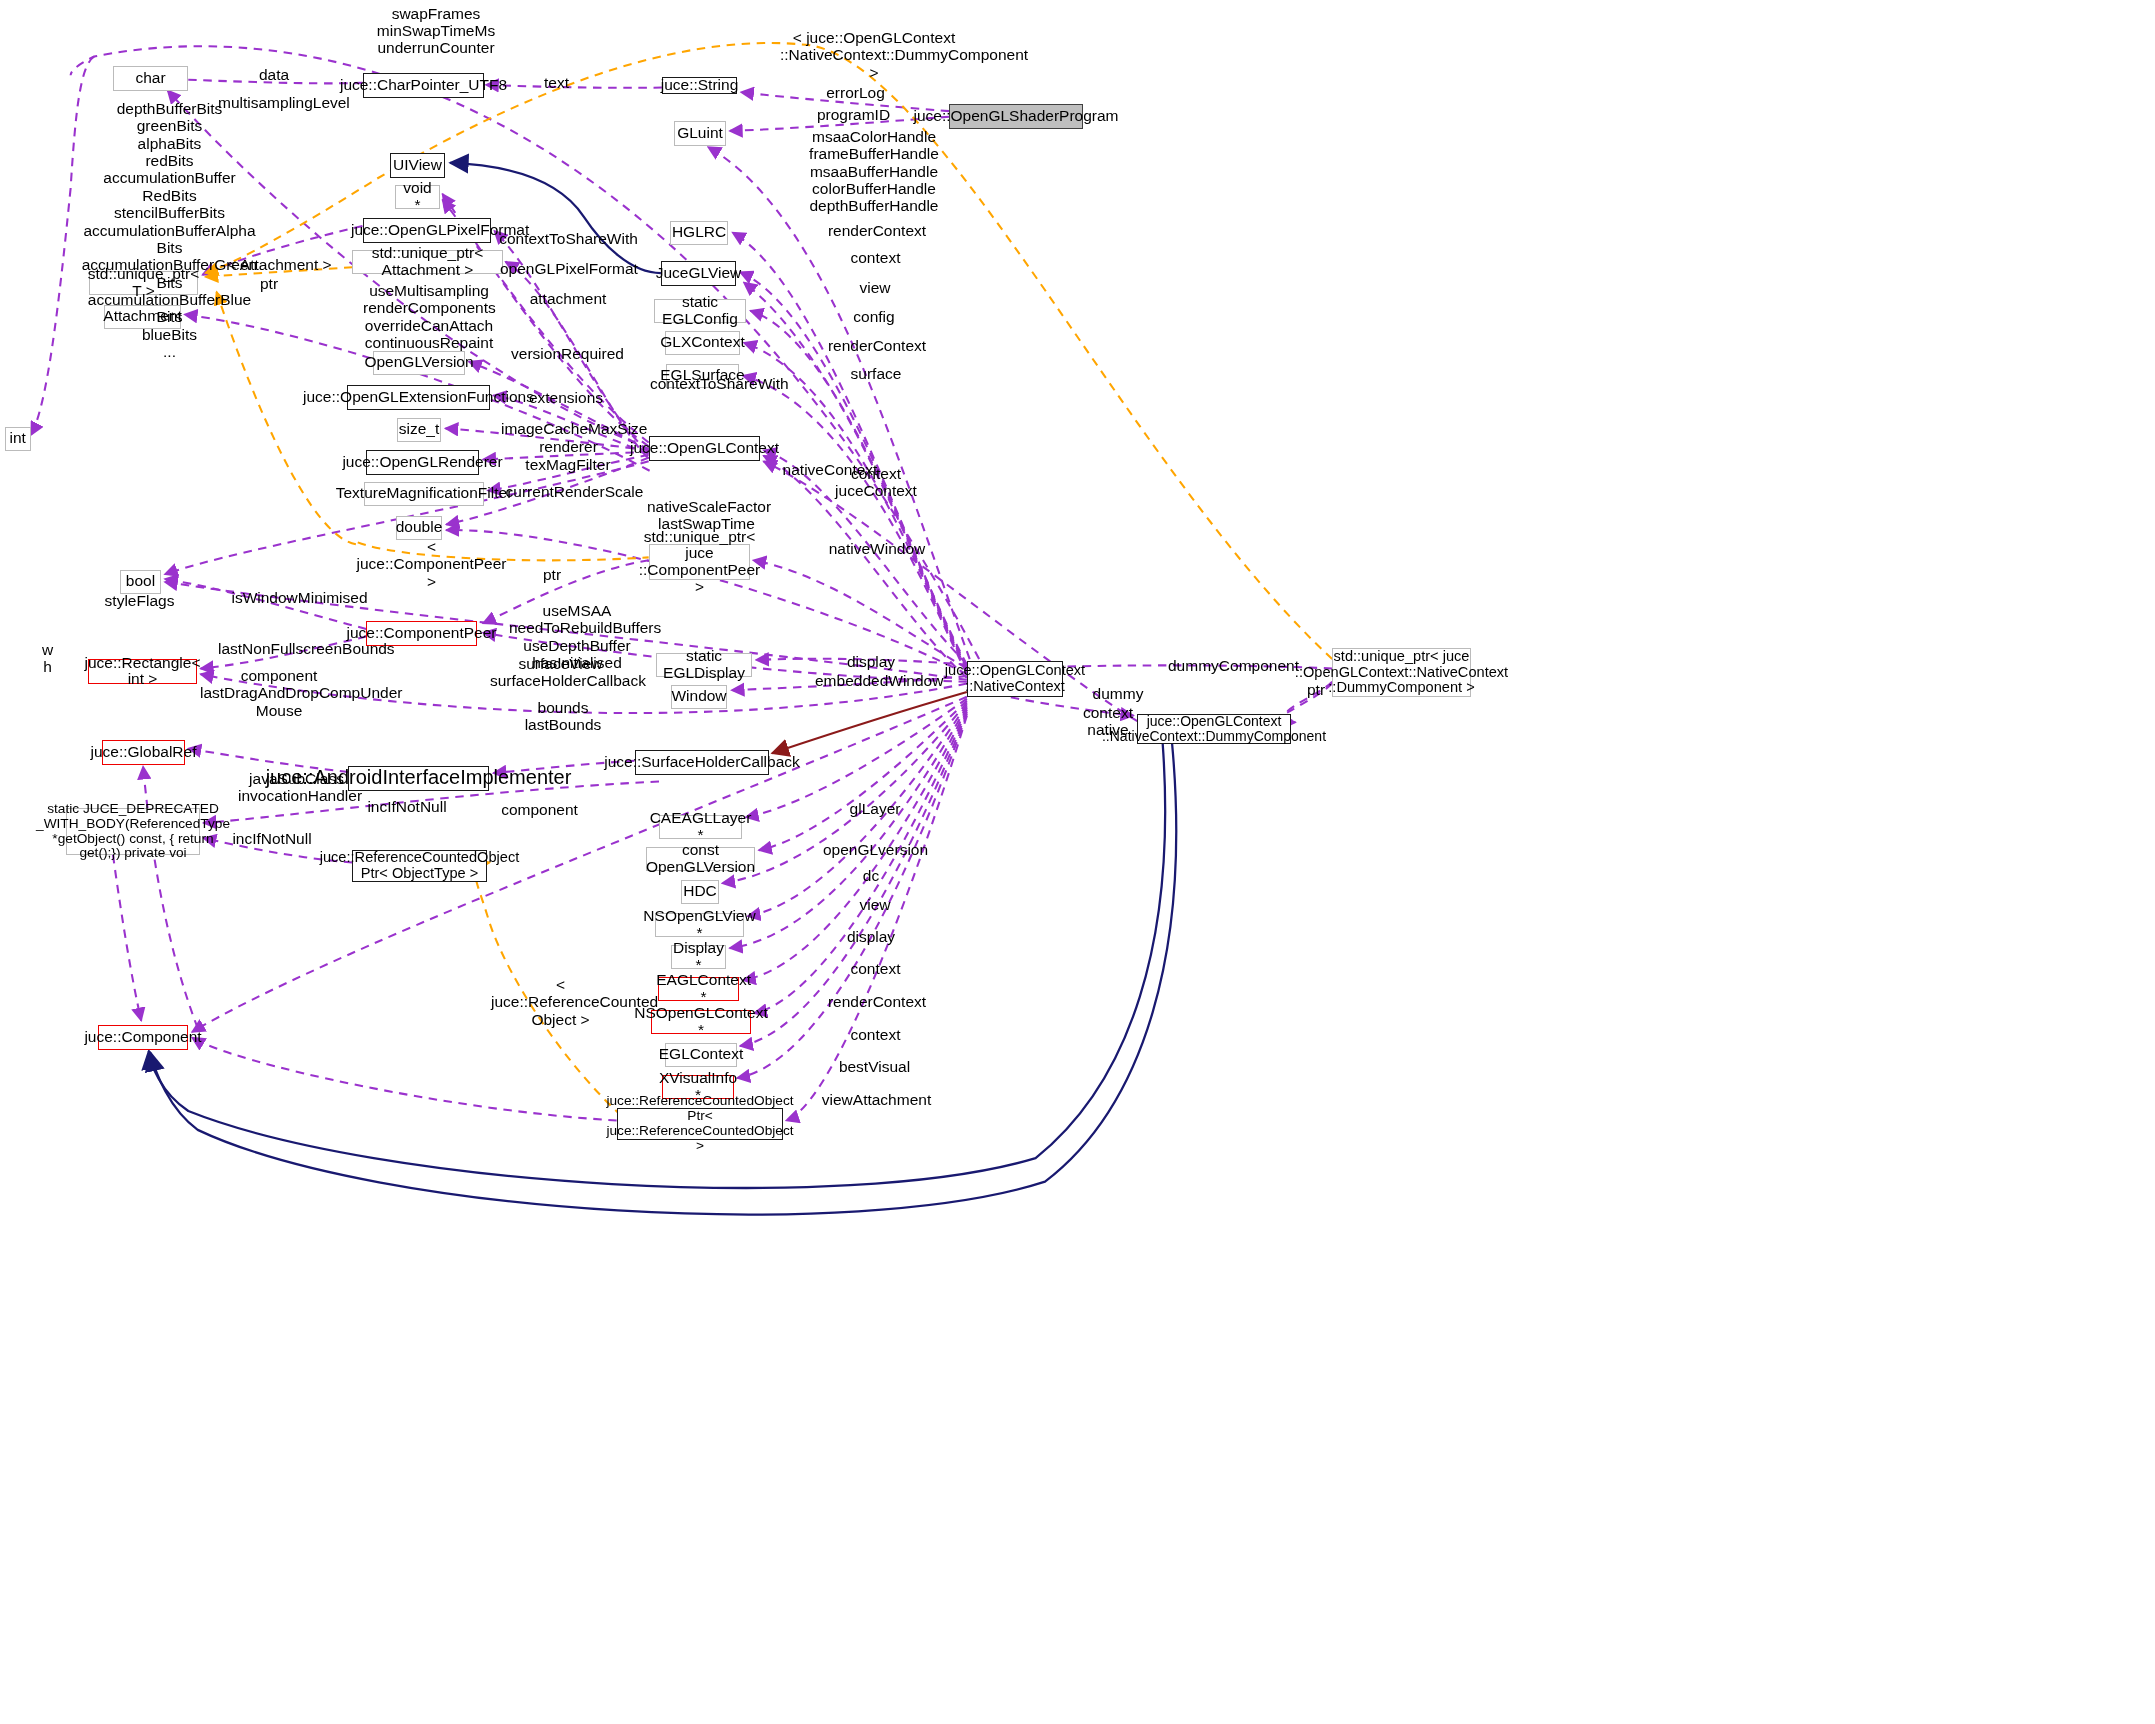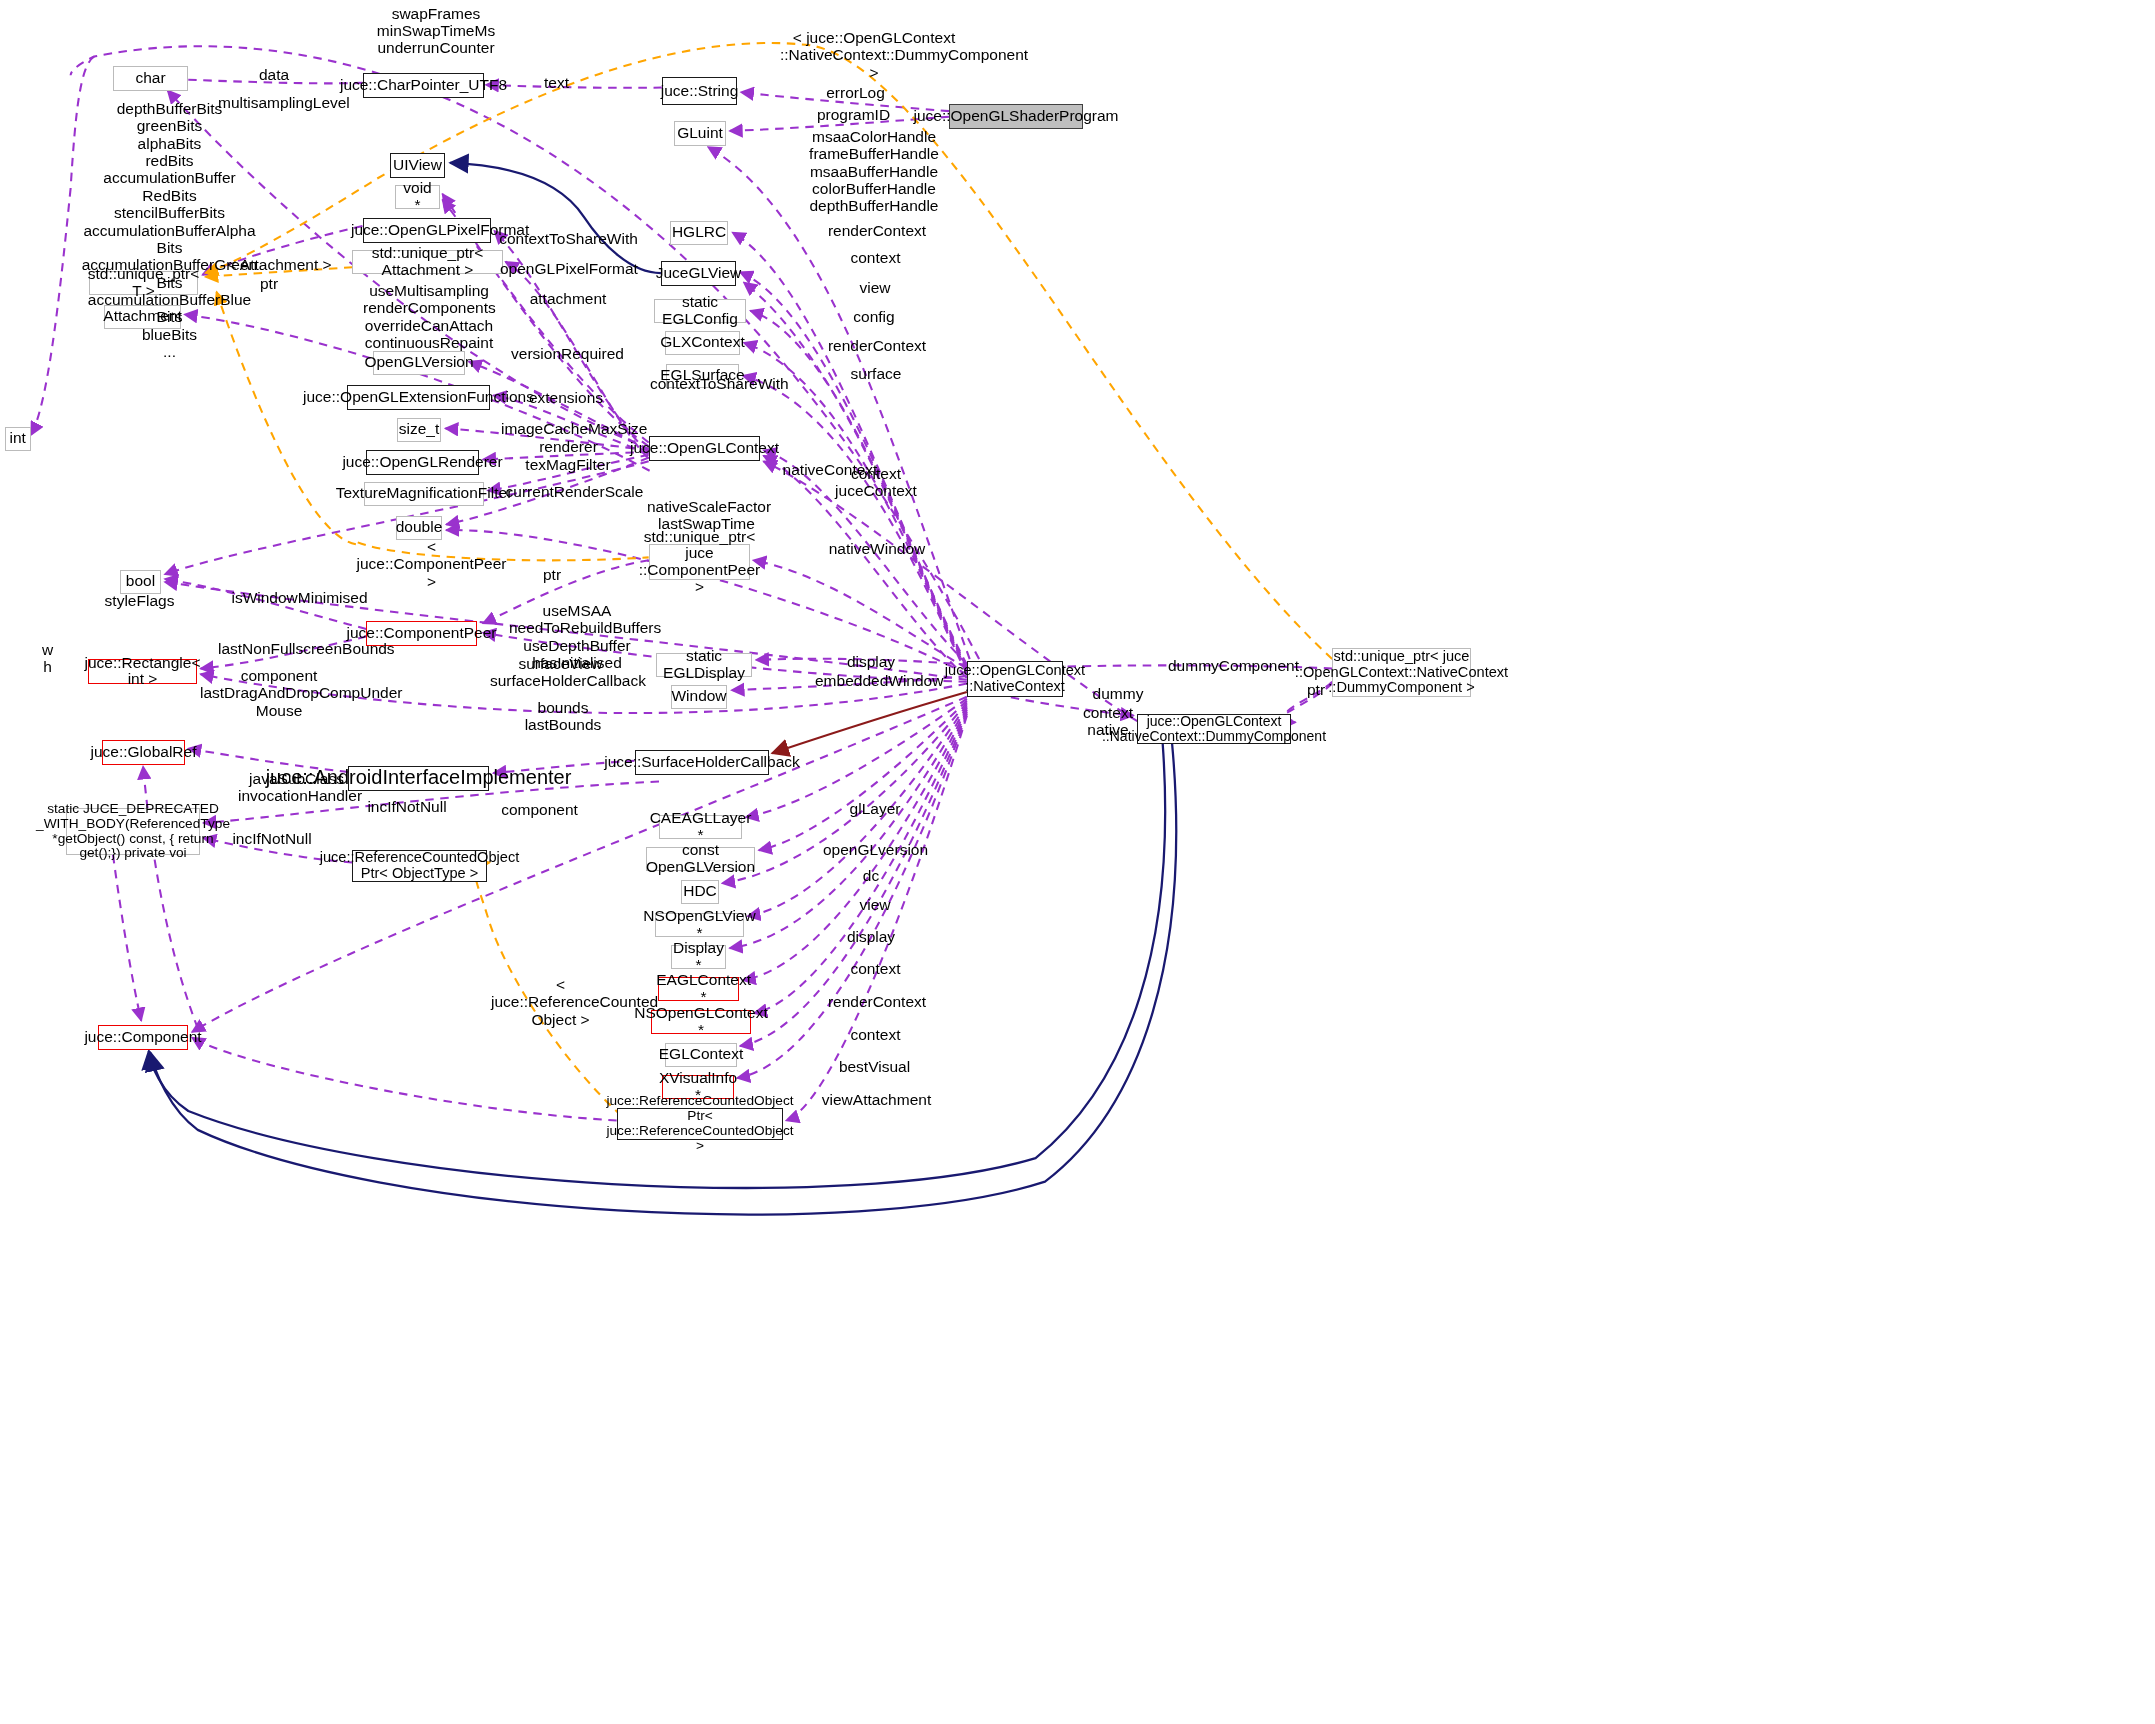--- a/index.html
+++ b/index.html
@@ -172,21 +172,21 @@
 
     <g fill="none" stroke="#191970" stroke-width="2.4" marker-end="url(#ahN)">
       <path d="M702,290 C670,290 640,260 620,230 C600,200 560,176 478,173"></path>
       <path d="M1235,790 C1250,1000 1200,1150 1100,1230 C900,1290 400,1260 200,1180 C170,1160 160,1130 158,1116"></path>
       <path d="M1245,790 C1265,1010 1215,1175 1110,1255 C910,1320 400,1290 210,1200 C180,1178 165,1140 160,1118"></path>
     </g>
   </svg>
 
   <div class="node plain" style="left:113px;top:66px;width:75px;height:24.5px;"><span>char</span></div>
   <div class="node bold" style="left:363px;top:73px;width:121px;height:25.4px;"><span>juce::CharPointer_UTF8</span></div>
-  <div class="node bold" style="left:662px;top:77px;width:75px;height:28px;"><span>juce::String</span></div>
+  <div class="node bold" style="left:662px;top:77px;width:75px;height:17px;"><span>juce::String</span></div>
   <div class="node sel" style="left:949px;top:104px;width:134px;height:24.5px;"><span>juce::OpenGLShaderProgram</span></div>
   <div class="node plain" style="left:674px;top:121px;width:52px;height:24.5px;"><span>GLuint</span></div>
   <div class="node bold" style="left:390px;top:153px;width:55px;height:25.4px;"><span>UIView</span></div>
   <div class="node plain" style="left:395px;top:185px;width:45px;height:23.5px;"><span>void *</span></div>
   <div class="node bold" style="left:363px;top:218px;width:128px;height:25.4px;padding-left:30px;"><span>juce::OpenGLPixelFormat</span></div>
   <div class="node plain" style="left:352px;top:250px;width:151px;height:23.5px;"><span>std::unique_ptr&lt; Attachment &gt;</span></div>
   <div class="node plain" style="left:89px;top:271px;width:109px;height:23.5px;"><span>std::unique_ptr&lt; T &gt;</span></div>
   <div class="node plain" style="left:104px;top:305px;width:77px;height:23.5px;"><span>Attachment</span></div>
   <div class="node plain" style="left:670px;top:221px;width:58px;height:23.5px;"><span>HGLRC</span></div>
   <div class="node bold" style="left:661px;top:261px;width:75px;height:25.4px;"><span>JuceGLView</span></div>

